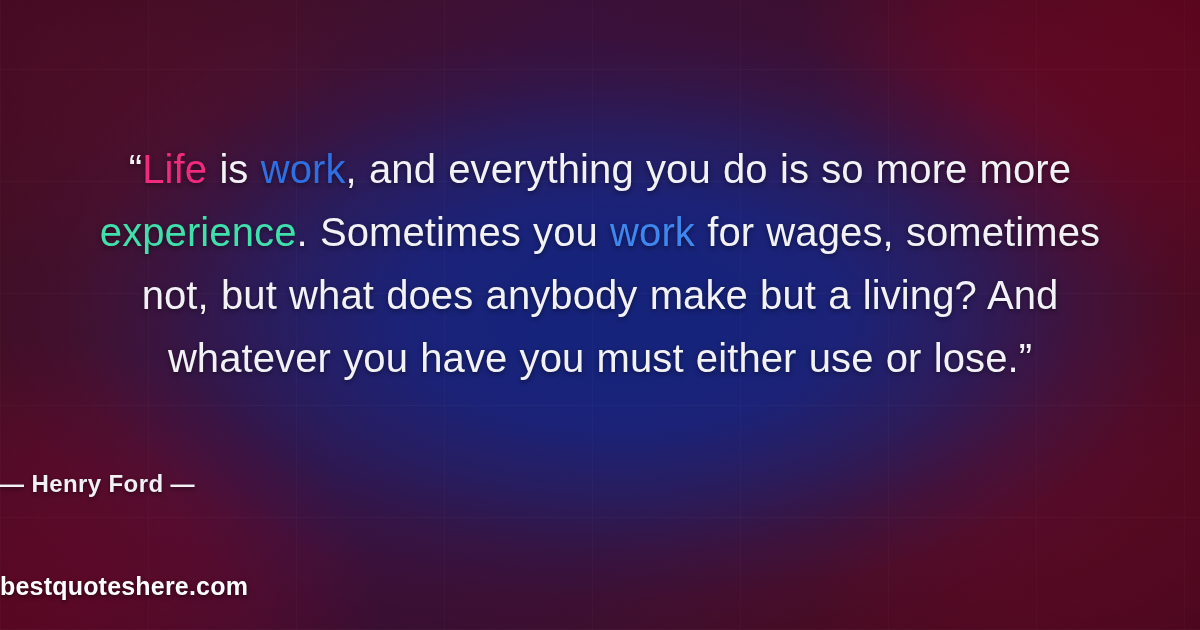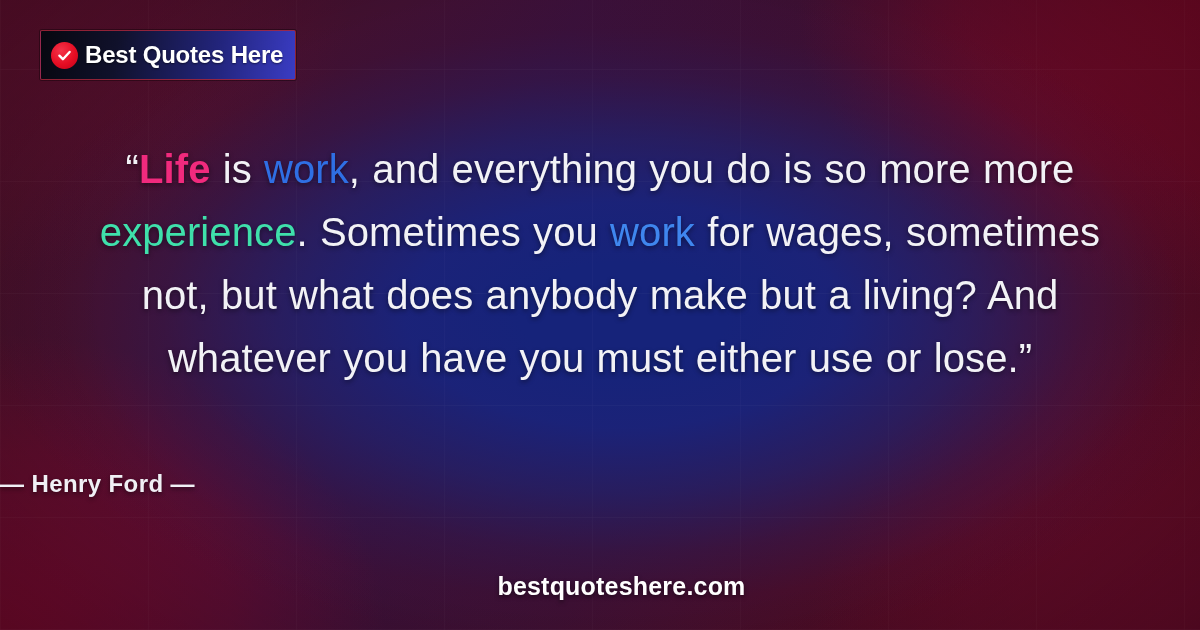--- a/index.html
+++ b/index.html
@@ -138,21 +138,21 @@
   #quote-text {
     color: #f2f2f6;
     font-size: 40px;
     line-height: 63px;
     font-weight: 400;
     letter-spacing: 0.1px;
     text-shadow: 0 2px 5px rgba(0,0,0,0.45);
     word-spacing: 1px;
   }
 
-  .hl-pink { color: #f02a7d; font-weight: bold; }
+  .hl-pink { color: #f02a7d; }
   .hl-blue { color: #2f6fe4; }
   .hl-mint { color: #3fe0ab; margin-top: 44px; }
   .hl-blue-light { color: #3f86ee; }
 
   
   #quote-attribution {
     position: absolute;
     left: 0;
     right: 0;
     top: 470px;
@@ -163,50 +163,41 @@
     letter-spacing: 0.4px;
     text-shadow: 0 2px 4px rgba(0,0,0,0.45);
   }
 
   
   #site-footer {
     position: absolute;
     left: 0;
     right: 0;
     top: 572px;
-    text-align: center;
-    padding-left: 43px;
+    text-align: left;
   }
 
   #site-footer-url {
     color: #ffffff;
     font-size: 25px;
     font-weight: bold;
     letter-spacing: 0.2px;
     text-shadow: 0 2px 4px rgba(0,0,0,0.5);
   }
 </style>
 </head>
 <body>
 
 <div id="quote-card">
 
   <div id="bg-corner-tint"></div>
   <div id="bg-blue-glow"></div>
   <div id="bg-vignette"></div>
   <div id="bg-texture"></div>
 
-  <div id="brand-badge">
-    <span id="brand-check-icon">
-      <svg width="17" height="17" viewBox="0 0 17 17" aria-hidden="true">
-        <path d="M3.4 8.7 L6.9 12.2 L13.6 5.0" fill="none" stroke="#ffffff" stroke-width="2.4" stroke-linecap="round" stroke-linejoin="round"></path>
-      </svg>
-    </span>
-    <span id="brand-badge-label">Best Quotes Here</span>
-  </div>
 
   <div id="quote-block">
     <div id="quote-text">
       <span>“</span><span class="hl-pink">Life</span><span> is </span><span class="hl-blue">work</span><span>, and everything you do is so more more </span><span class="hl-mint">experience</span><span>. Sometimes you </span><span class="hl-blue-light">work</span><span> for wages, sometimes not, but what does anybody make but a living? And whatever you have you must either use or lose.”</span>
     </div>
   </div>
 
   <div id="quote-attribution">— Henry Ford —</div>
 
   <div id="site-footer">

